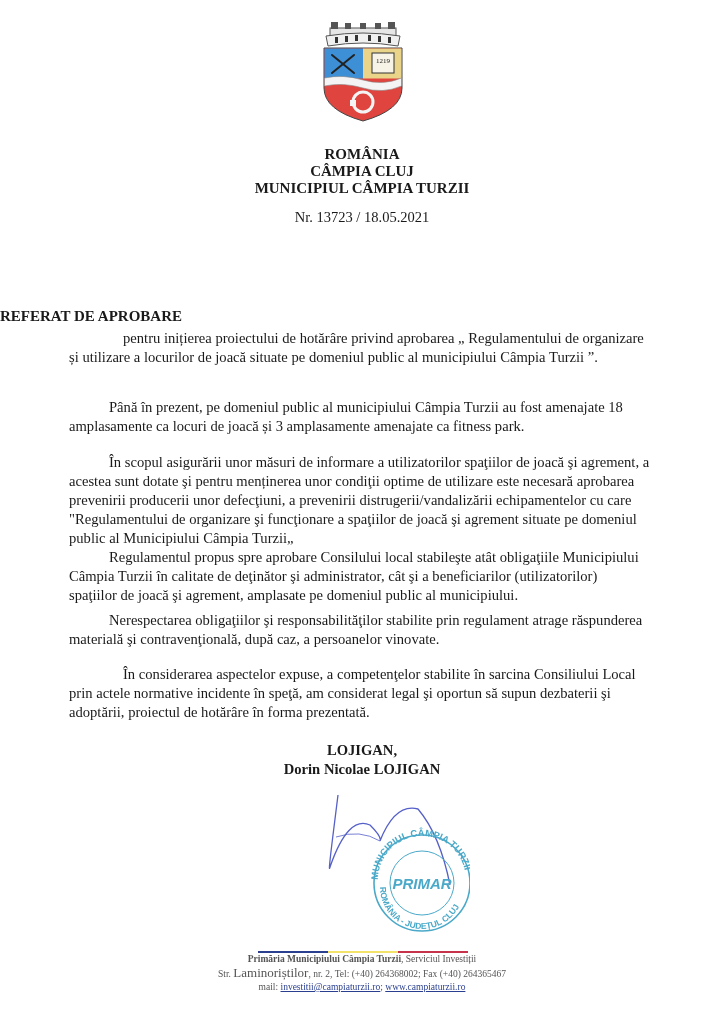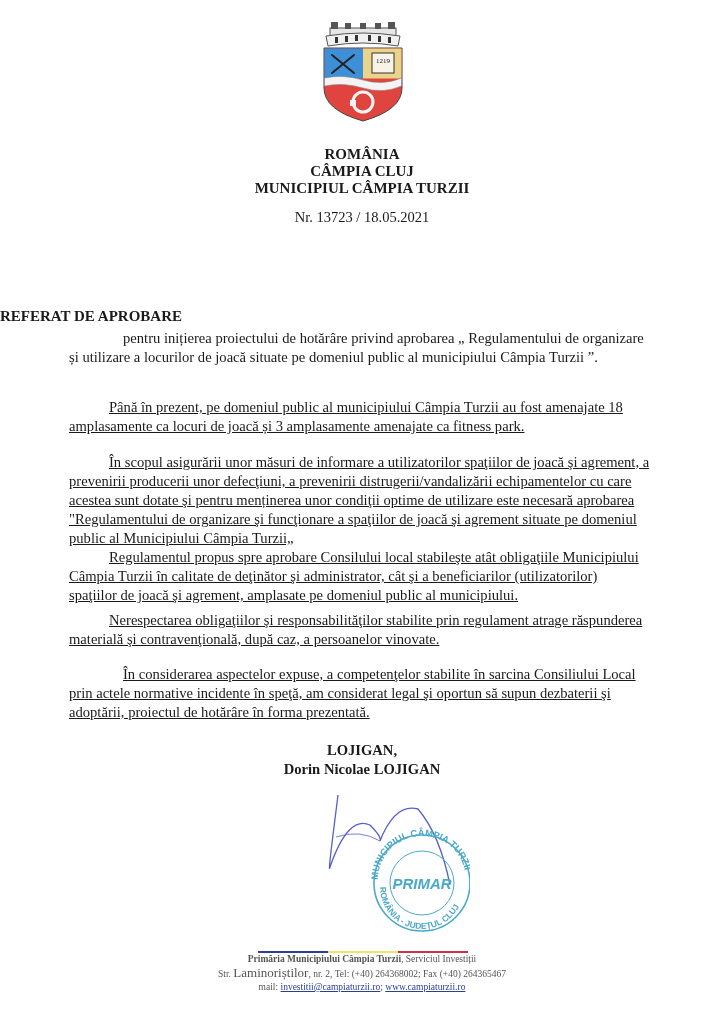--- a/index.html
+++ b/index.html
@@ -10,21 +10,21 @@
     .crest { position:absolute; left:320px; top:22px; width:86px; height:100px; }
     .header-block { position:absolute; left:0; width:724px; text-align:center; }
     .hdr-line { font-weight:bold; font-size:15px; line-height:17px; }
     .hdr1 { top:146px; }
     .regnr { position:absolute; top:209px; width:724px; text-align:center; font-size:14.5px; }
     .title { position:absolute; top:308px; width:708px; font-weight:bold; font-size:15px; }
     .para { position:absolute; left:69px; width:604px; font-size:14.6px; line-height:19px; }
     .intro { top:329px; text-align:right; width:604px; }
     .intro .l1 { display:block; text-align:left; padding-left:54px; white-space:nowrap; }
     .intro .l2 { display:block; text-align:left; white-space:nowrap; }
-    .line { display:block; white-space:nowrap;text-decoration:underline; }
+    .line { display:block; white-space:nowrap; }
     .indent { padding-left:40px; }
     .p1 { top:398px; }
     .p2 { top:453px; }
     .p3 { top:548px; }
     .p4 { top:611px; }
     .p5 { top:665px; }
     .p5 .indent { padding-left:54px; }
     .signature { position:absolute; top:741px; width:724px; text-align:center; font-weight:bold; font-size:14.6px; line-height:19px; }
     .stamp-area { position:absolute; left:300px; top:795px; width:170px; height:140px; }
     .footer-rule { position:absolute; top:951px; left:258px; height:2px; width:210px; display:flex; }
@@ -87,22 +87,22 @@
   <span class="l2">și utilizare a locurilor de joacă situate pe domeniul public al municipiului Câmpia Turzii ”.</span>
 </div>
 
 <div class="para p1">
   <span class="line indent">Până în prezent, pe domeniul public al municipiului Câmpia Turzii au fost amenajate 18</span>
   <span class="line">amplasamente ca locuri de joacă și 3 amplasamente amenajate ca fitness park.</span>
 </div>
 
 <div class="para p2">
   <span class="line indent">În scopul asigurării unor măsuri de informare a utilizatorilor spaţiilor de joacă şi agrement, a</span>
+  <span class="line">acestea sunt dotate şi pentru menținerea unor condiţii optime de utilizare este necesară aprobarea</span>
   <span class="line">prevenirii producerii unor defecţiuni, a prevenirii distrugerii/vandalizării echipamentelor cu care</span>
-  <span class="line">acestea sunt dotate şi pentru menținerea unor condiţii optime de utilizare este necesară aprobarea</span>
   <span class="line">"Regulamentului de organizare şi funcţionare a spaţiilor de joacă şi agrement situate pe domeniul</span>
   <span class="line">public al Municipiului Câmpia Turzii„</span>
 </div>
 
 <div class="para p3">
   <span class="line indent">Regulamentul propus spre aprobare Consilului local stabileşte atât obligaţiile Municipiului</span>
   <span class="line">Câmpia Turzii în calitate de deţinător şi administrator, cât şi a beneficiarilor (utilizatorilor)</span>
   <span class="line">spaţiilor de joacă şi agrement, amplasate pe domeniul public al municipiului.</span>
 </div>
 

